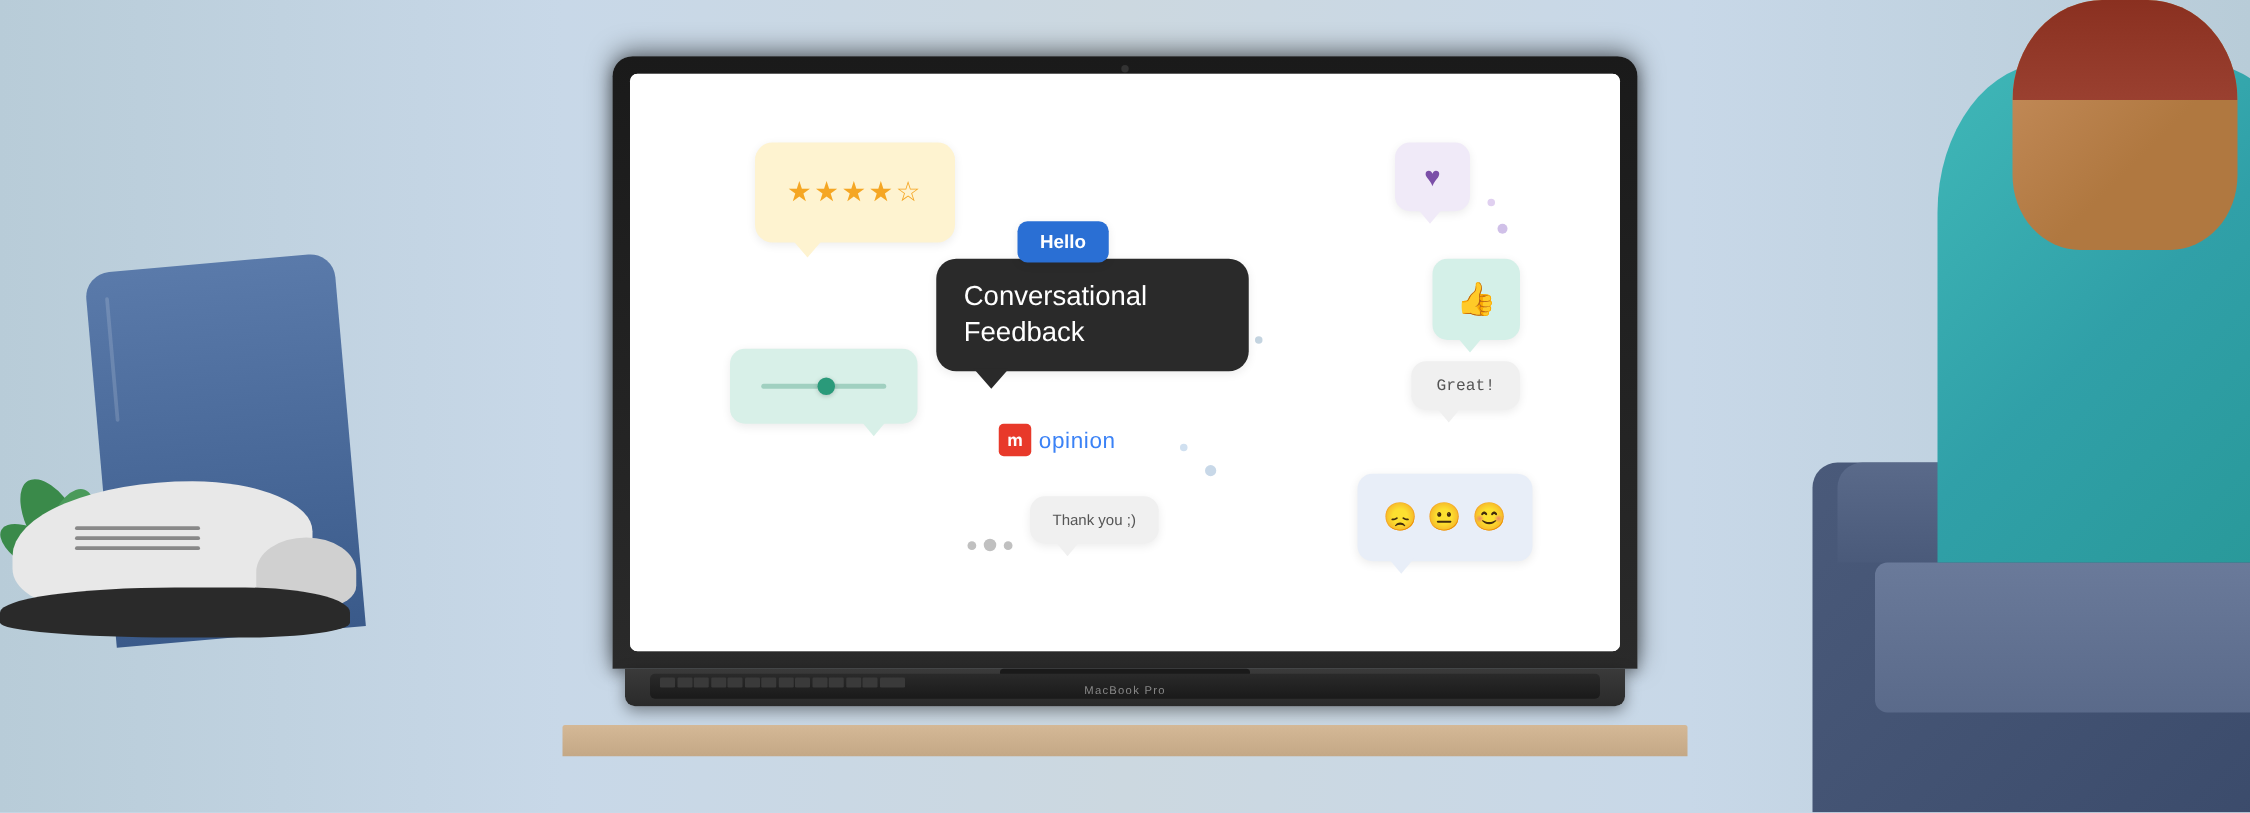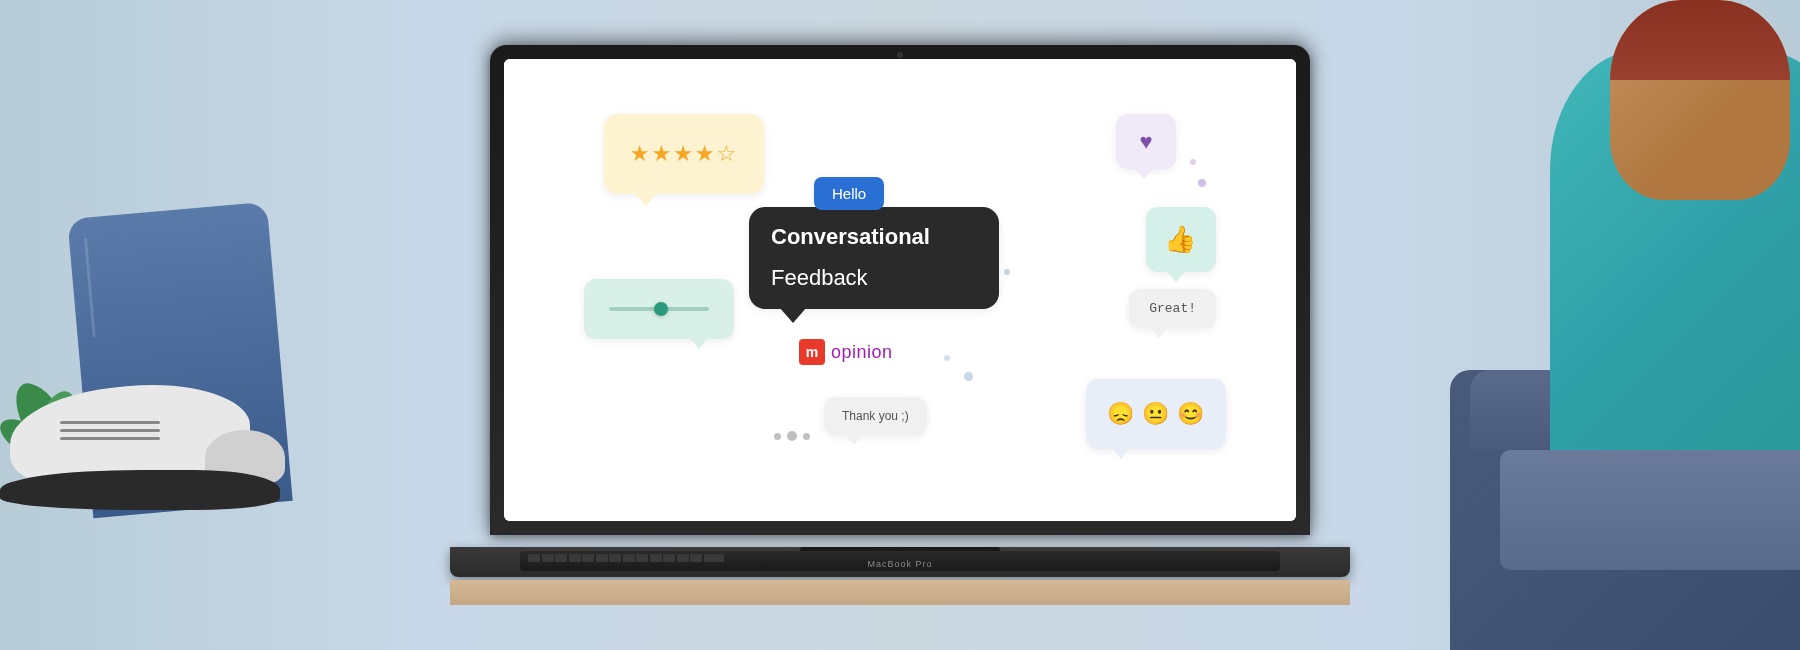--- a/index.html
+++ b/index.html
@@ -248,25 +248,25 @@
     .laptop-screen {
       width: 100%;
       height: 100%;
       background: #ffffff;
       border-radius: 6px;
       overflow: hidden;
       position: relative;
     }
 
     .laptop-base {
-      width: 900px;
+      width: 800px;
       height: 30px;
       background: linear-gradient(180deg, #3a3a3a 0%, #2a2a2a 100%);
       border-radius: 0 0 8px 8px;
-      margin: 12px auto;
+      margin: 0 auto;
       position: relative;
       box-shadow: 0 4px 12px rgba(0,0,0,0.4);
     }
 
     .laptop-hinge {
       width: 200px;
       height: 6px;
       background: #1a1a1a;
       border-radius: 3px;
       position: absolute;
@@ -401,21 +401,21 @@
     .heart-icon {
       color: #7b4fa8;
       font-size: 22px;
     }
 
     
     .bubble-hello {
       background: #2a6fd4;
       color: white;
       font-size: 15px;
-      font-weight: 400;
+      font-weight: 700;
       top: 118px;
       left: 310px;
       border-radius: 8px;
       padding: 8px 18px;
       z-index: 5;
     }
 
     
     .bubble-main {
       background: #2a2a2a;
@@ -431,23 +431,23 @@
     .bubble-main::after {
       border-left: 14px solid transparent;
       border-right: 14px solid transparent;
       border-top: 16px solid #2a2a2a;
       bottom: -14px;
       left: 30px;
     }
 
     .bubble-main h2 {
       font-size: 22px;
-      font-weight: 700;
+      font-weight: 400;
       line-height: 1.1;
-      margin-bottom: 16px;
+      margin-bottom: 4px;
     }
 
     .bubble-main .feedback-text {
       font-size: 22px;
       font-weight: 400;
     }
 
     
     .mopinion-logo {
       position: absolute;
@@ -467,21 +467,21 @@
       display: flex;
       align-items: center;
       justify-content: center;
       color: white;
       font-size: 14px;
       font-weight: 900;
     }
 
     .mopinion-text {
       font-size: 18px;
-      color: #a21caf;
+      color: #3b82f6;
       font-weight: 500;
       letter-spacing: 0.5px;
     }
 
     
     .bubble-thumbs {
       background: #d4f0e8;
       top: 148px;
       right: 80px;
       width: 70px;

